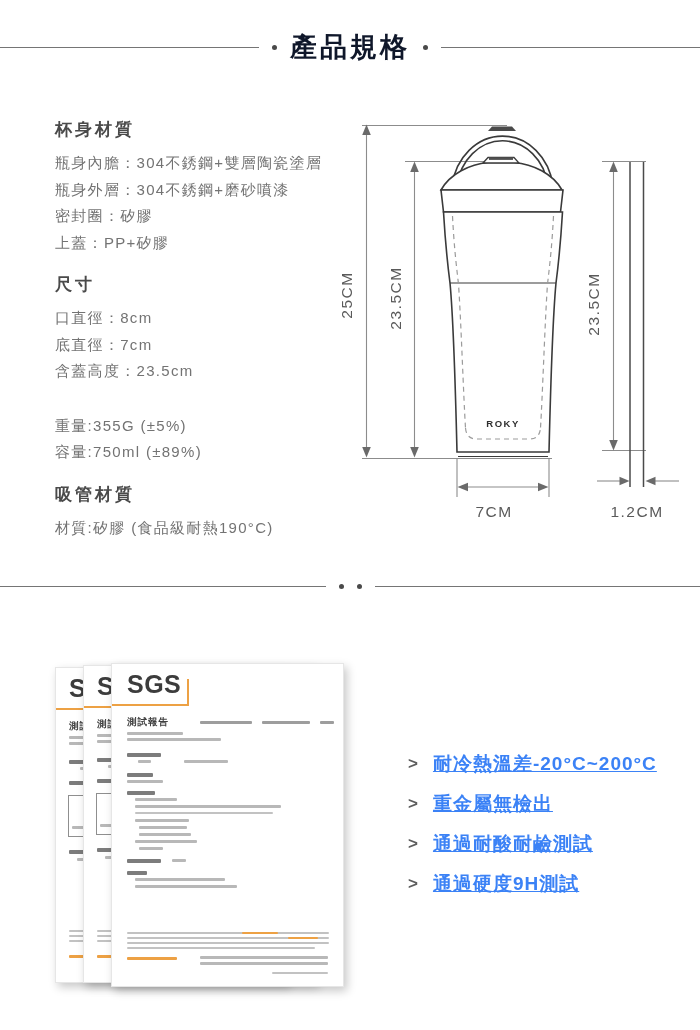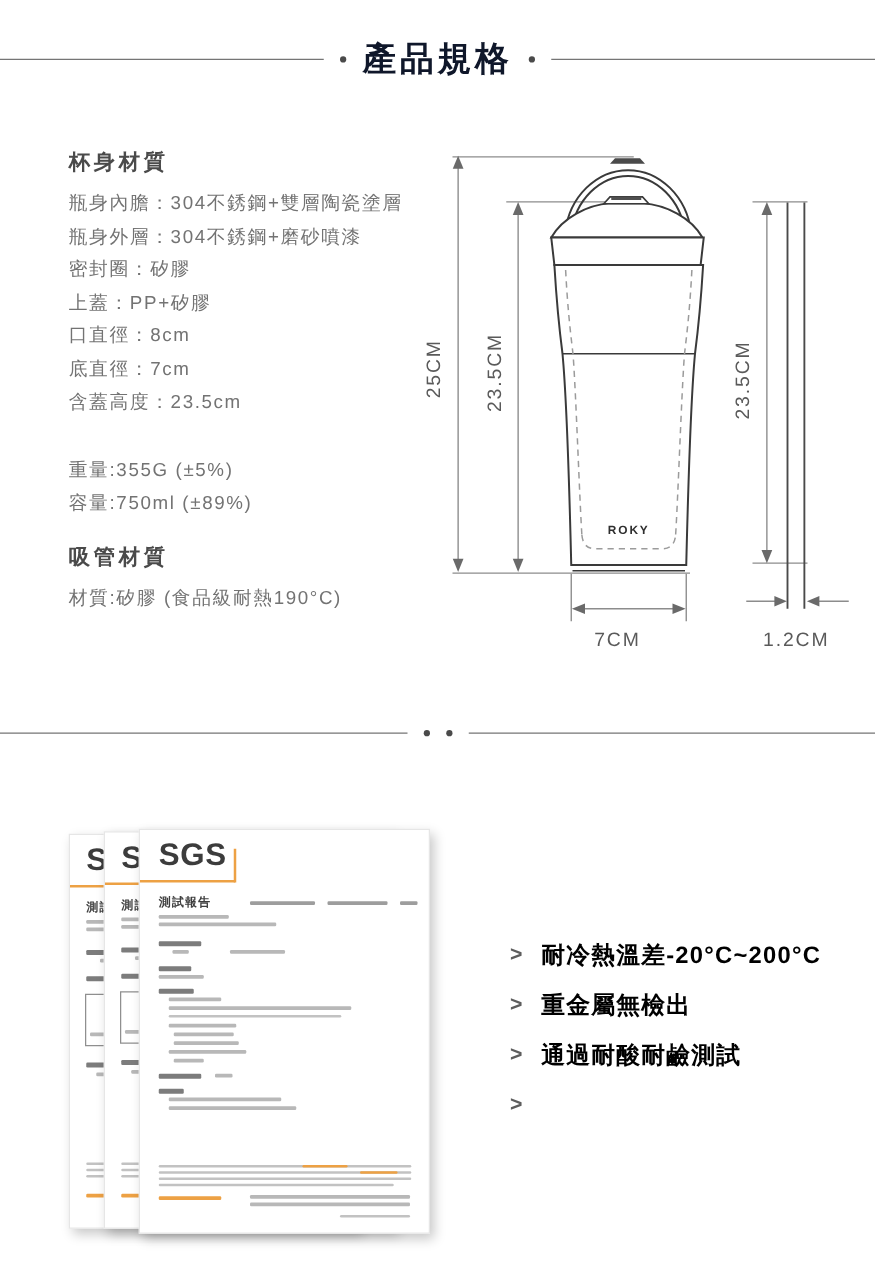--- a/index.html
+++ b/index.html
@@ -35,21 +35,21 @@
   .bar.micro { height:2px; background:#c2c2c2; }
   .bar.orange { background:#eda144; }
   .oline-h { position:absolute; background:#eda144; height:2px; }
   .oline-v { position:absolute; background:#eda144; width:2px; }
   .report-box { position:absolute; border:1px solid #8f8f8f; background:#fff; }
 
   
   #cert-list { position:absolute; left:408px; top:751px; }
   .cert-item { display:flex; align-items:center; gap:15px; margin-bottom:14px; height:26px; }
   .cert-item .chev { font-size:17px; font-weight:bold; color:#5d5d5d; }
-  .cert-item .txt { font-size:19px; font-weight:bold; color:#000000; letter-spacing:1px; white-space:nowrap; }
+  .cert-item .txt { font-size:19px; font-weight:bold; color:#3b82f6; letter-spacing:1px; white-space:nowrap;text-decoration:underline; }
 </style>
 </head>
 <body>
 
 <div id="canvas">
 
   <div class="sec-header" style="top:29px;">
     <span class="ln"></span>
     <span class="dot"></span>
     <span class="t">產品規格</span>
@@ -57,20 +57,21 @@
     <span class="ln"></span>
   </div>
 
   <div id="specs">
     <h3>杯身材質</h3>
     <p>瓶身內膽：304不銹鋼+雙層陶瓷塗層</p>
     <p>瓶身外層：304不銹鋼+磨砂噴漆</p>
     <p>密封圈：矽膠</p>
     <p>上蓋：PP+矽膠</p>
 
+    <h3 class="gap-a">尺寸</h3>
     <p>口直徑：8cm</p>
     <p>底直徑：7cm</p>
     <p>含蓋高度：23.5cm</p>
 
     <p class="gap-b">重量:355G (±5%)</p>
     <p>容量:750ml (±89%)</p>
 
     <h3 class="gap-a">吸管材質</h3>
     <p>材質:矽膠 (食品級耐熱190°C)</p>
   </div>
@@ -244,16 +245,17 @@
     <div class="cert-item">
       <span class="chev">&gt;</span>
       <span class="txt">重金屬無檢出</span>
     </div>
     <div class="cert-item">
       <span class="chev">&gt;</span>
       <span class="txt">通過耐酸耐鹼測試</span>
     </div>
     <div class="cert-item">
       <span class="chev">&gt;</span>
+      <span class="txt">通過硬度9H測試</span>
     </div>
   </div>
 
 </div>
 
 </body></html>

